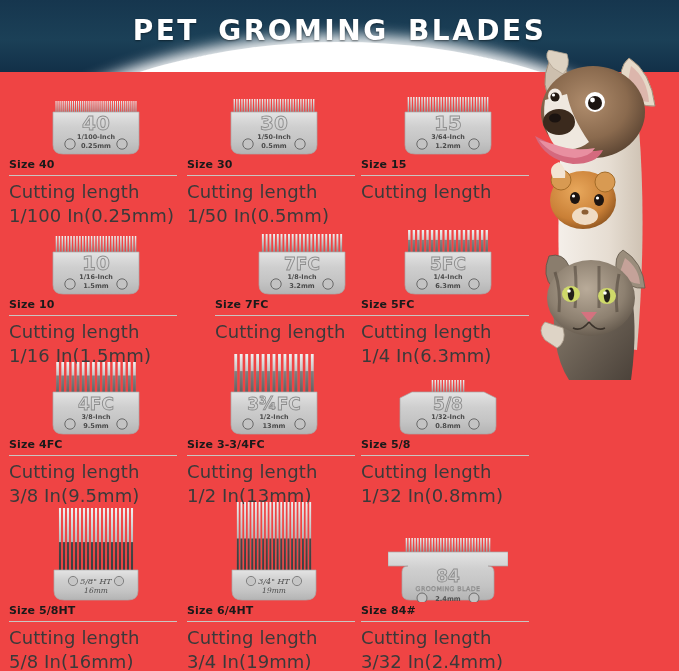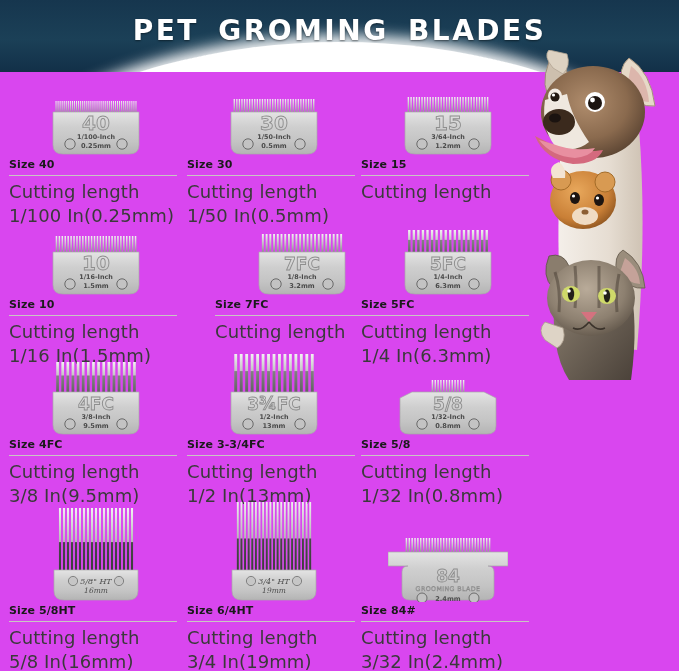--- a/index.html
+++ b/index.html
@@ -9,21 +9,21 @@
     height: 671px;
     overflow: hidden;
     background: #ffffff;
     font-family: "DejaVu Sans", "Liberation Sans", sans-serif;
   }
 
   #page {
     position: relative;
     width: 679px;
     height: 671px;
-    background: #d946ef;
+    background: #ef4444;
     overflow: hidden;
   }
 
   
   .header-band {
     position: absolute;
     top: 0; left: 0;
     width: 679px;
     height: 72px;
     background: linear-gradient(180deg, #16364e 0%, #1b4057 55%, #123048 100%);

